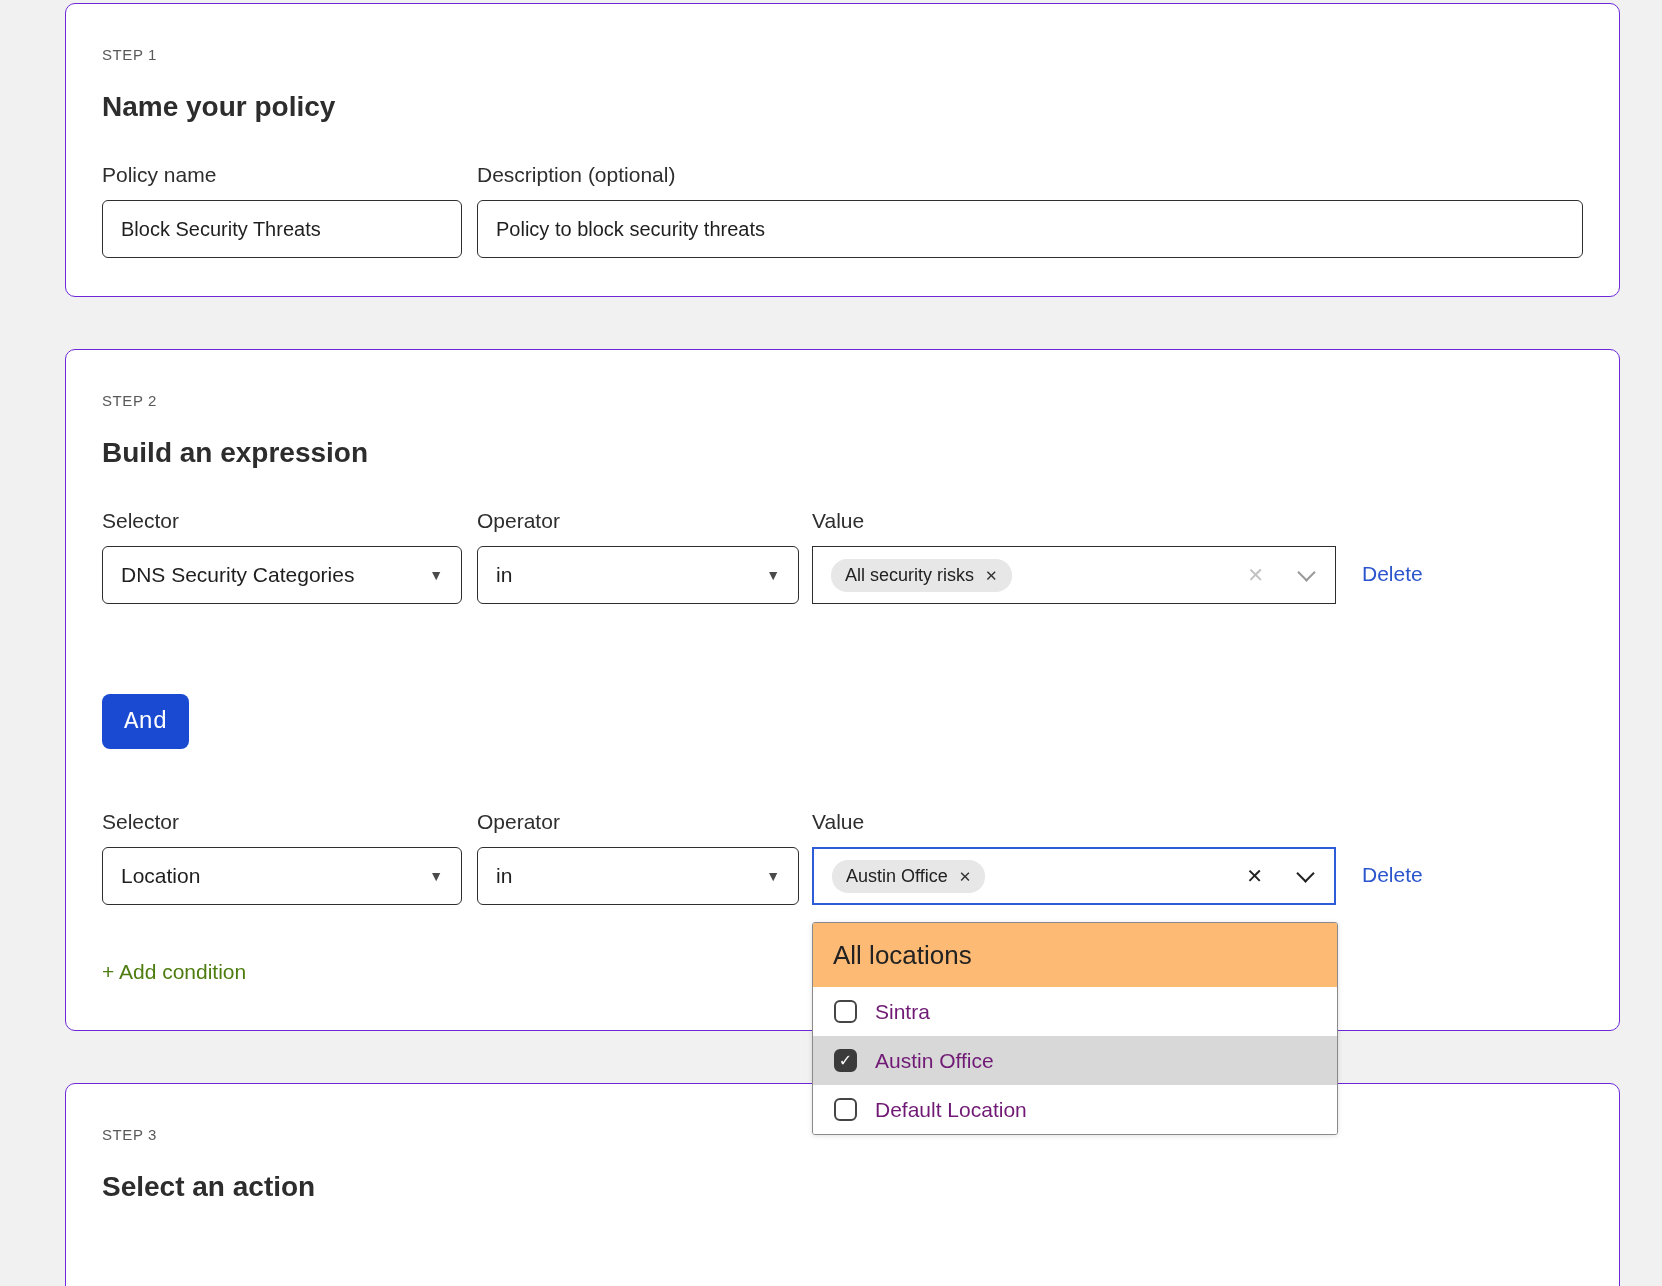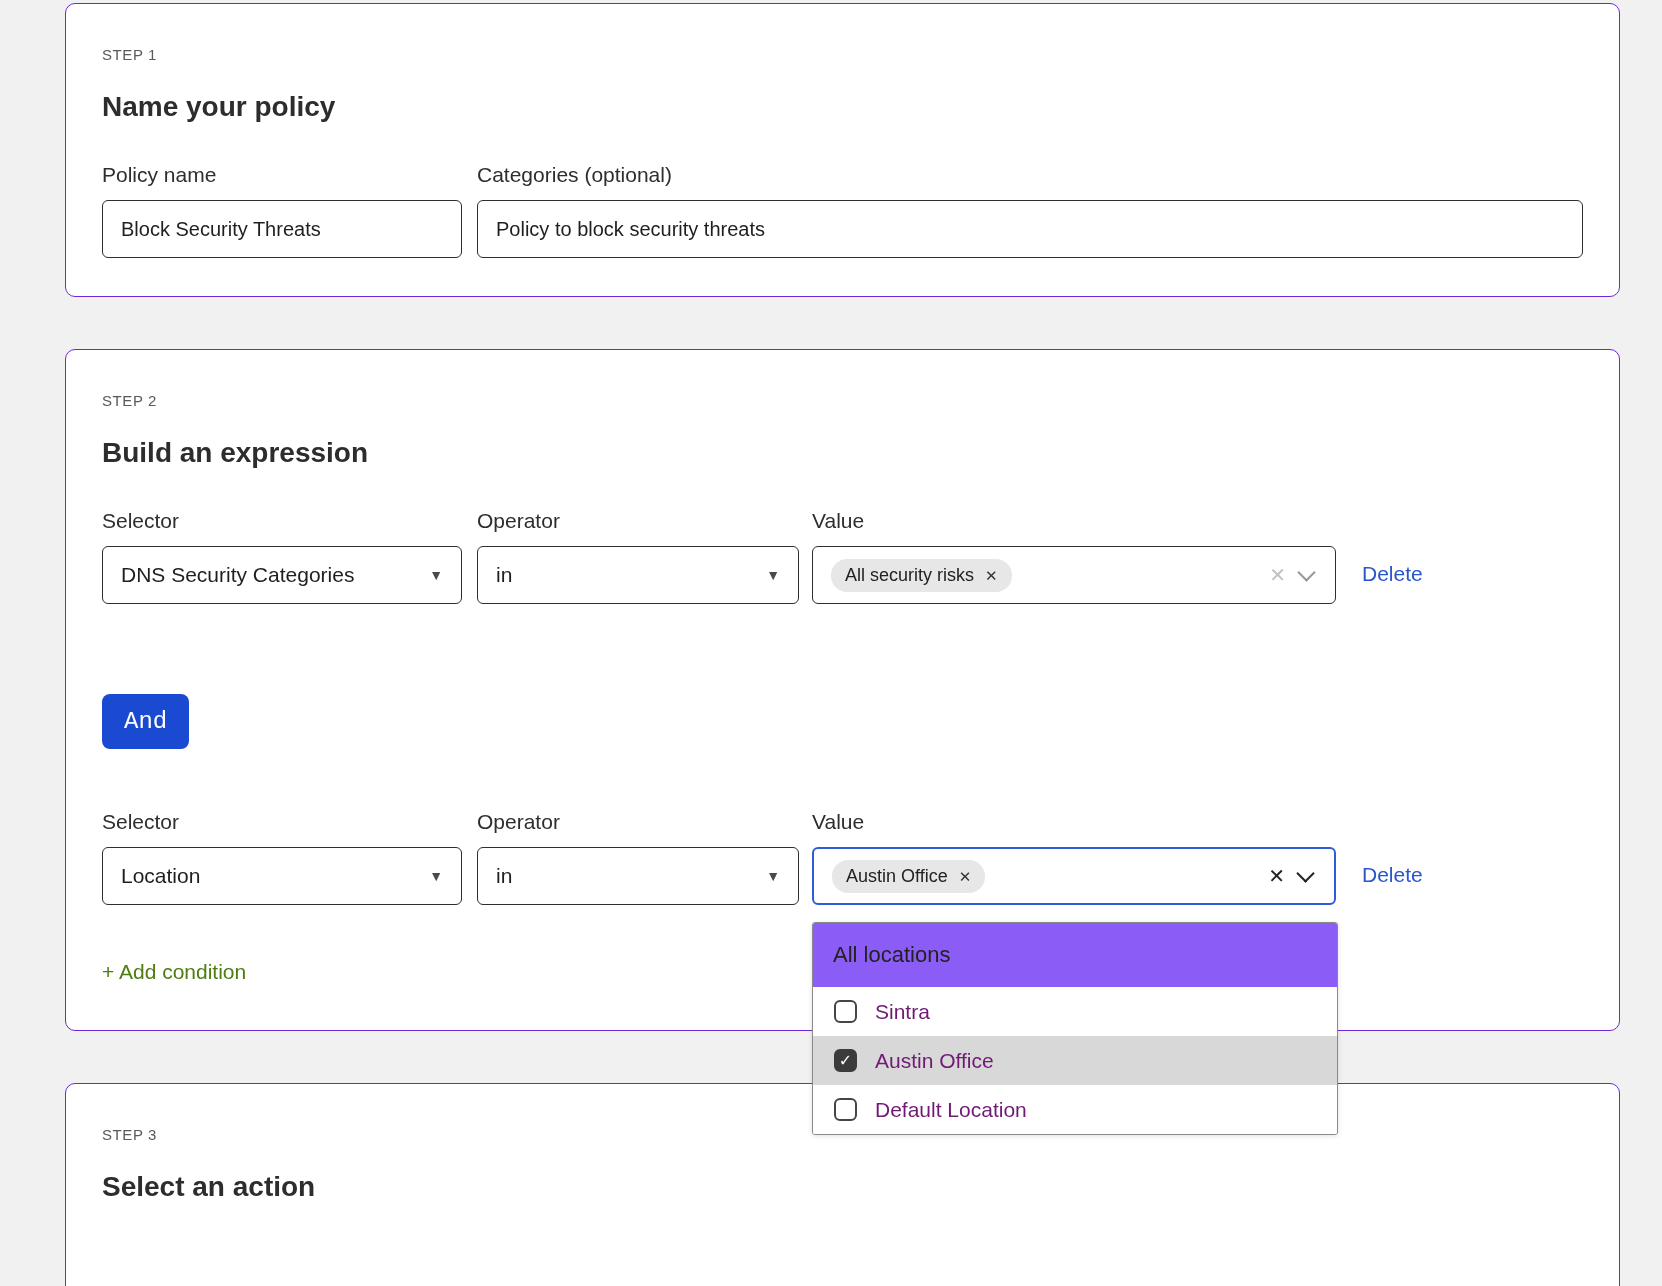--- a/index.html
+++ b/index.html
@@ -73,26 +73,26 @@
     padding: 0 18px;
     font-size: 21px;
     color: #1f1f1f;
     cursor: pointer;
   }
   .select .caret { font-size: 14px; color: #4a4a4a; margin-left: 10px; }
 
   .multiselect {
     height: 58px;
     border: 1.5px solid #2e2e2e;
-    border-radius: 6px;
+    border-radius: 0;
     background: #fff;
     display: flex;
     align-items: center;
     padding: 0 18px;
-    gap: 8px;
+    gap: 30px;
     cursor: pointer;
   }
   .multiselect.focused { border: 2px solid #2e5bd8; }
   .pill {
     display: inline-flex;
     align-items: center;
     gap: 11px;
     background: #e7e7e7;
     border-radius: 16px;
     padding: 6px 14px;
@@ -155,25 +155,25 @@
     width: calc(100% + 2px);
     background: #fff;
     border: 1px solid #8a8a8a;
     border-radius: 3px;
     box-shadow: 0 1px 5px rgba(0,0,0,0.12);
     z-index: 60;
     overflow: hidden;
   }
   .dd-header {
     height: 64px;
-    background: #8b5cf6;
+    background: #fdba74;
     display: flex;
     align-items: center;
     padding: 0 20px;
-    font-size: 22px;
+    font-size: 26px;
     color: #222;
     cursor: pointer;
   }
   .dd-option {
     height: 49px;
     display: flex;
     align-items: center;
     cursor: pointer;
     background: #fff;
   }
@@ -202,21 +202,21 @@
 
   <section class="card card-step1">
     <div class="step-label">STEP 1</div>
     <h2 class="card-title">Name your policy</h2>
     <div class="fields-row">
       <div class="field field-policy-name">
         <label>Policy name</label>
         <input class="text-input" value="Block Security Threats" style="">
       </div>
       <div class="field field-description">
-        <label>Categories (optional)</label>
+        <label>Description (optional)</label>
         <input class="text-input" value="Policy to block security threats" style="">
       </div>
     </div>
   </section>
 
   <section class="card card-step2">
     <div class="step-label">STEP 2</div>
     <h2 class="card-title">Build an expression</h2>
 
     

